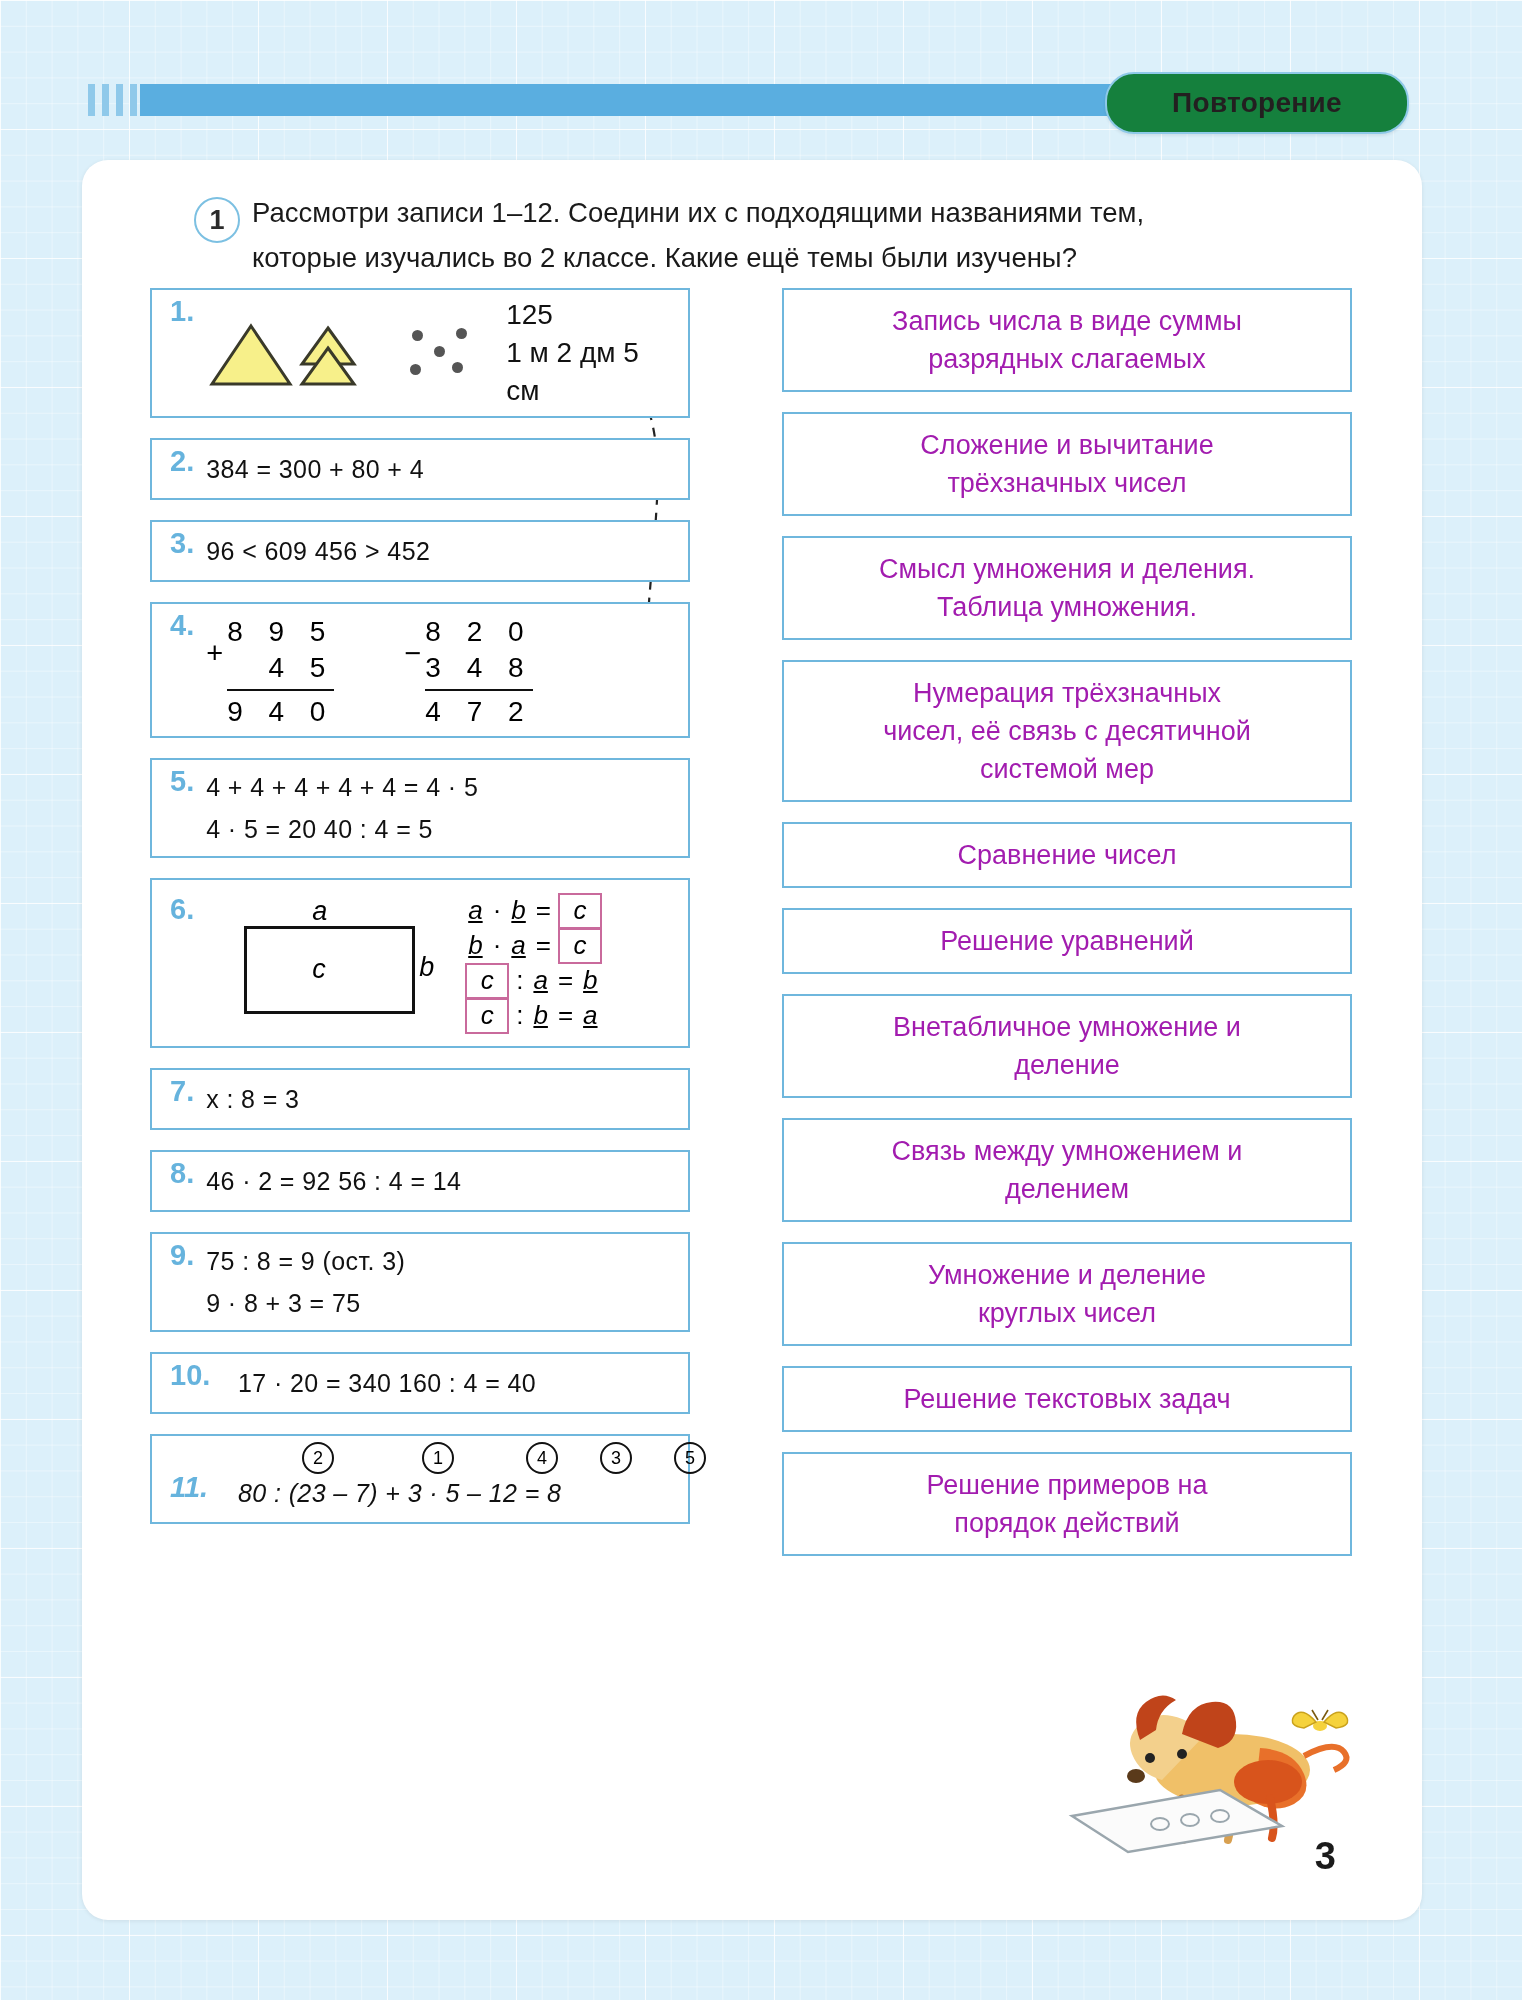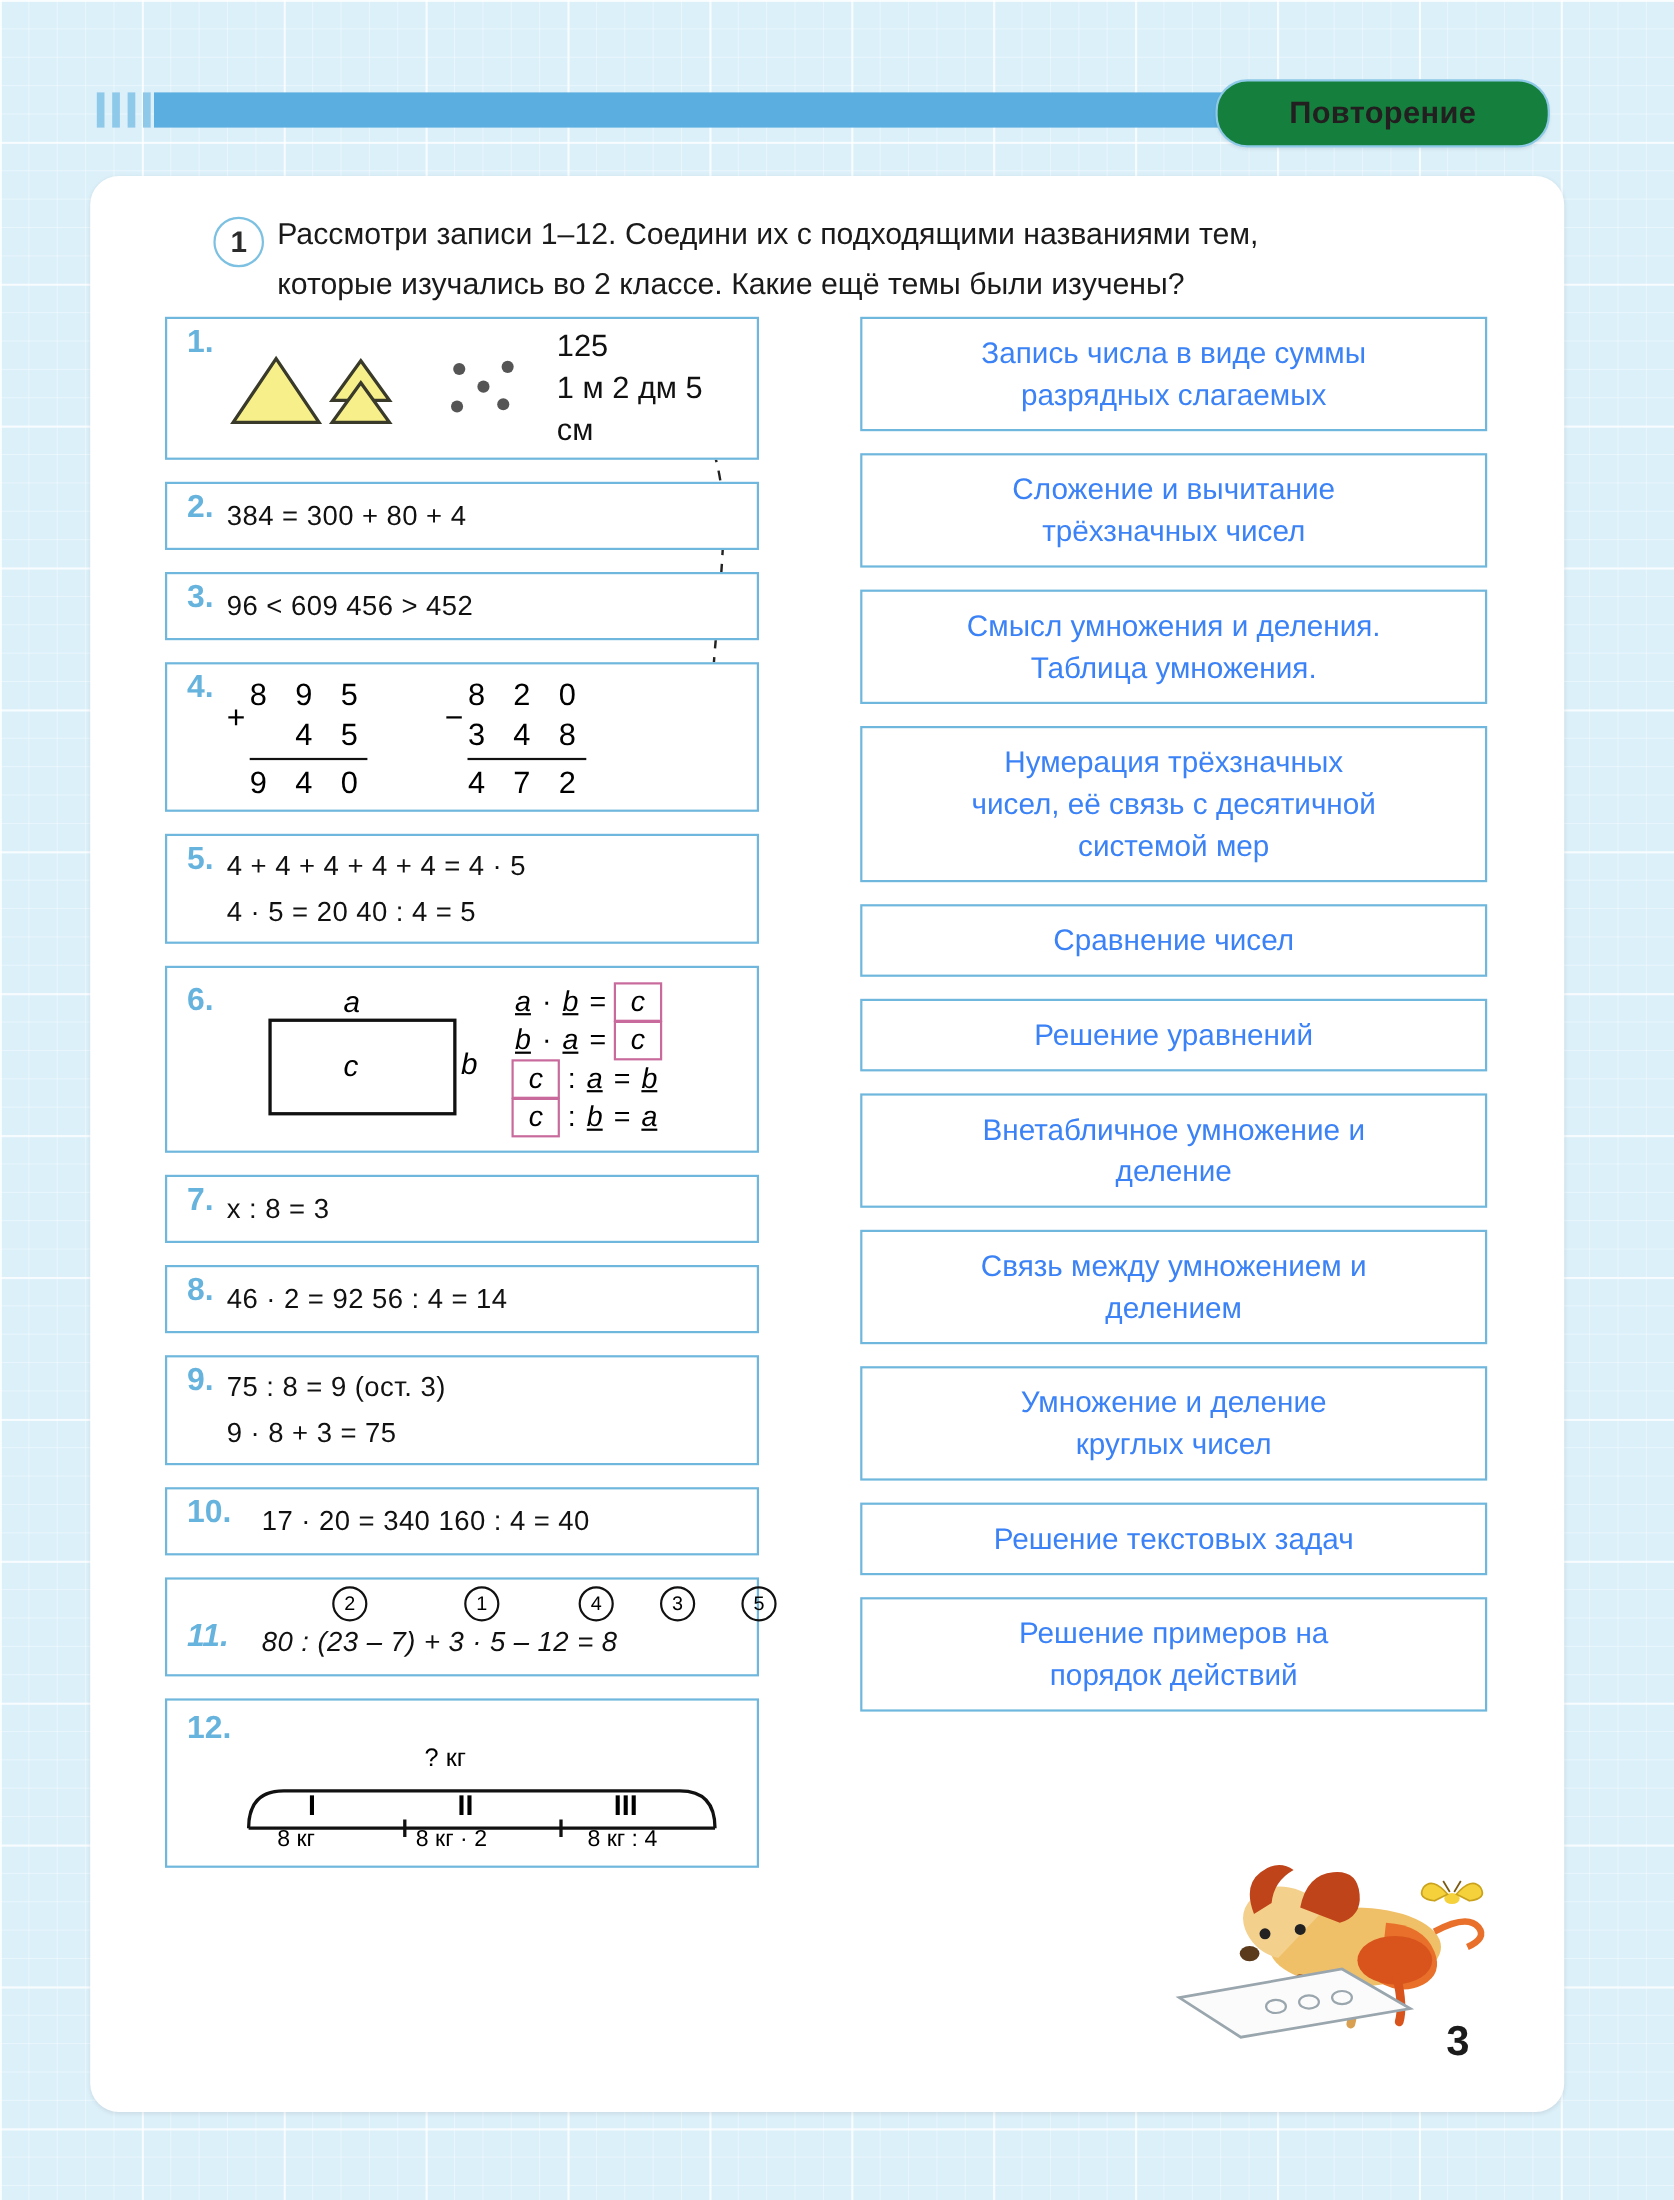--- a/index.html
+++ b/index.html
@@ -61,21 +61,21 @@
     color:#66b3dd;font-weight:bold;font-size:29px;margin-right:12px;
     flex:0 0 auto;align-self:flex-start;line-height:1.05;
   }
   .num.wide{min-width:56px;}
   .expr{font-size:25px;color:#111;letter-spacing:.4px;line-height:42px;}
 
   .rbox{
     min-height:66px;display:flex;align-items:center;justify-content:center;
     text-align:center;padding:12px 18px;
   }
-  .rbox span{font-size:27px;line-height:38px;color:#3b82f6;}
+  .rbox span{font-size:27px;line-height:38px;color:#a21caf;}
 
   
   #item1 .body{display:flex;align-items:center;gap:14px;width:100%;}
   .tri-svg polygon{fill:#f7f08a;stroke:#3a3a2a;stroke-width:3;}
   .dots{position:relative;width:78px;height:62px;flex:0 0 auto;}
   .dots i{position:absolute;width:11px;height:11px;border-radius:50%;background:#555;}
   #item1 .nums{font-size:28px;line-height:38px;color:#111;margin-left:6px;}
 
   
   .colarith{display:flex;gap:70px;align-items:flex-start;padding-top:4px;}
@@ -286,40 +286,20 @@
             <div class="ord" style="left: 132px;">2</div>
             <div class="ord" style="left: 252px;">1</div>
             <div class="ord" style="left: 356px;">4</div>
             <div class="ord" style="left: 430px;">3</div>
             <div class="ord" style="left: 504px;">5</div>
           </div>
           <div style="display: flex; align-items: baseline; font-style: italic;">
             <span class="num wide">11.</span>
             <span class="expr">80 : (23 – 7) + 3 · 5 – 12 = 8</span>
           </div>
-        </div>
-      </div>
-      <div class="box" id="item12">
-        <div style="display: flex;">
-          <span class="num wide">12.</span>
-        </div>
-        <div class="bm">
-          <div class="qlabel">? кг</div>
-          <svg width="440" height="60">
-            <path d="M8 50 Q8 16 40 16 L400 16 Q432 16 432 50" fill="none" stroke="#111" stroke-width="3"></path>
-            <line x1="8" y1="50" x2="432" y2="50" stroke="#111" stroke-width="3"></line>
-            <line x1="150" y1="42" x2="150" y2="58" stroke="#111" stroke-width="3"></line>
-            <line x1="292" y1="42" x2="292" y2="58" stroke="#111" stroke-width="3"></line>
-          </svg>
-          <div class="seg" style="left: 62px;">I</div>
-          <div class="cap" style="left: 34px;">8 кг</div>
-          <div class="seg" style="left: 198px;">II</div>
-          <div class="cap" style="left: 160px;">8 кг · 2</div>
-          <div class="seg" style="left: 340px;">III</div>
-          <div class="cap" style="left: 316px;">8 кг : 4</div>
         </div>
       </div>
     </div>
   <div id="right-col">
       <div class="box rbox">
         <span>Запись числа в виде суммы<br>разрядных слагаемых</span>
       </div>
       <div class="box rbox">
         <span>Сложение и вычитание<br>трёхзначных чисел</span>
       </div>

